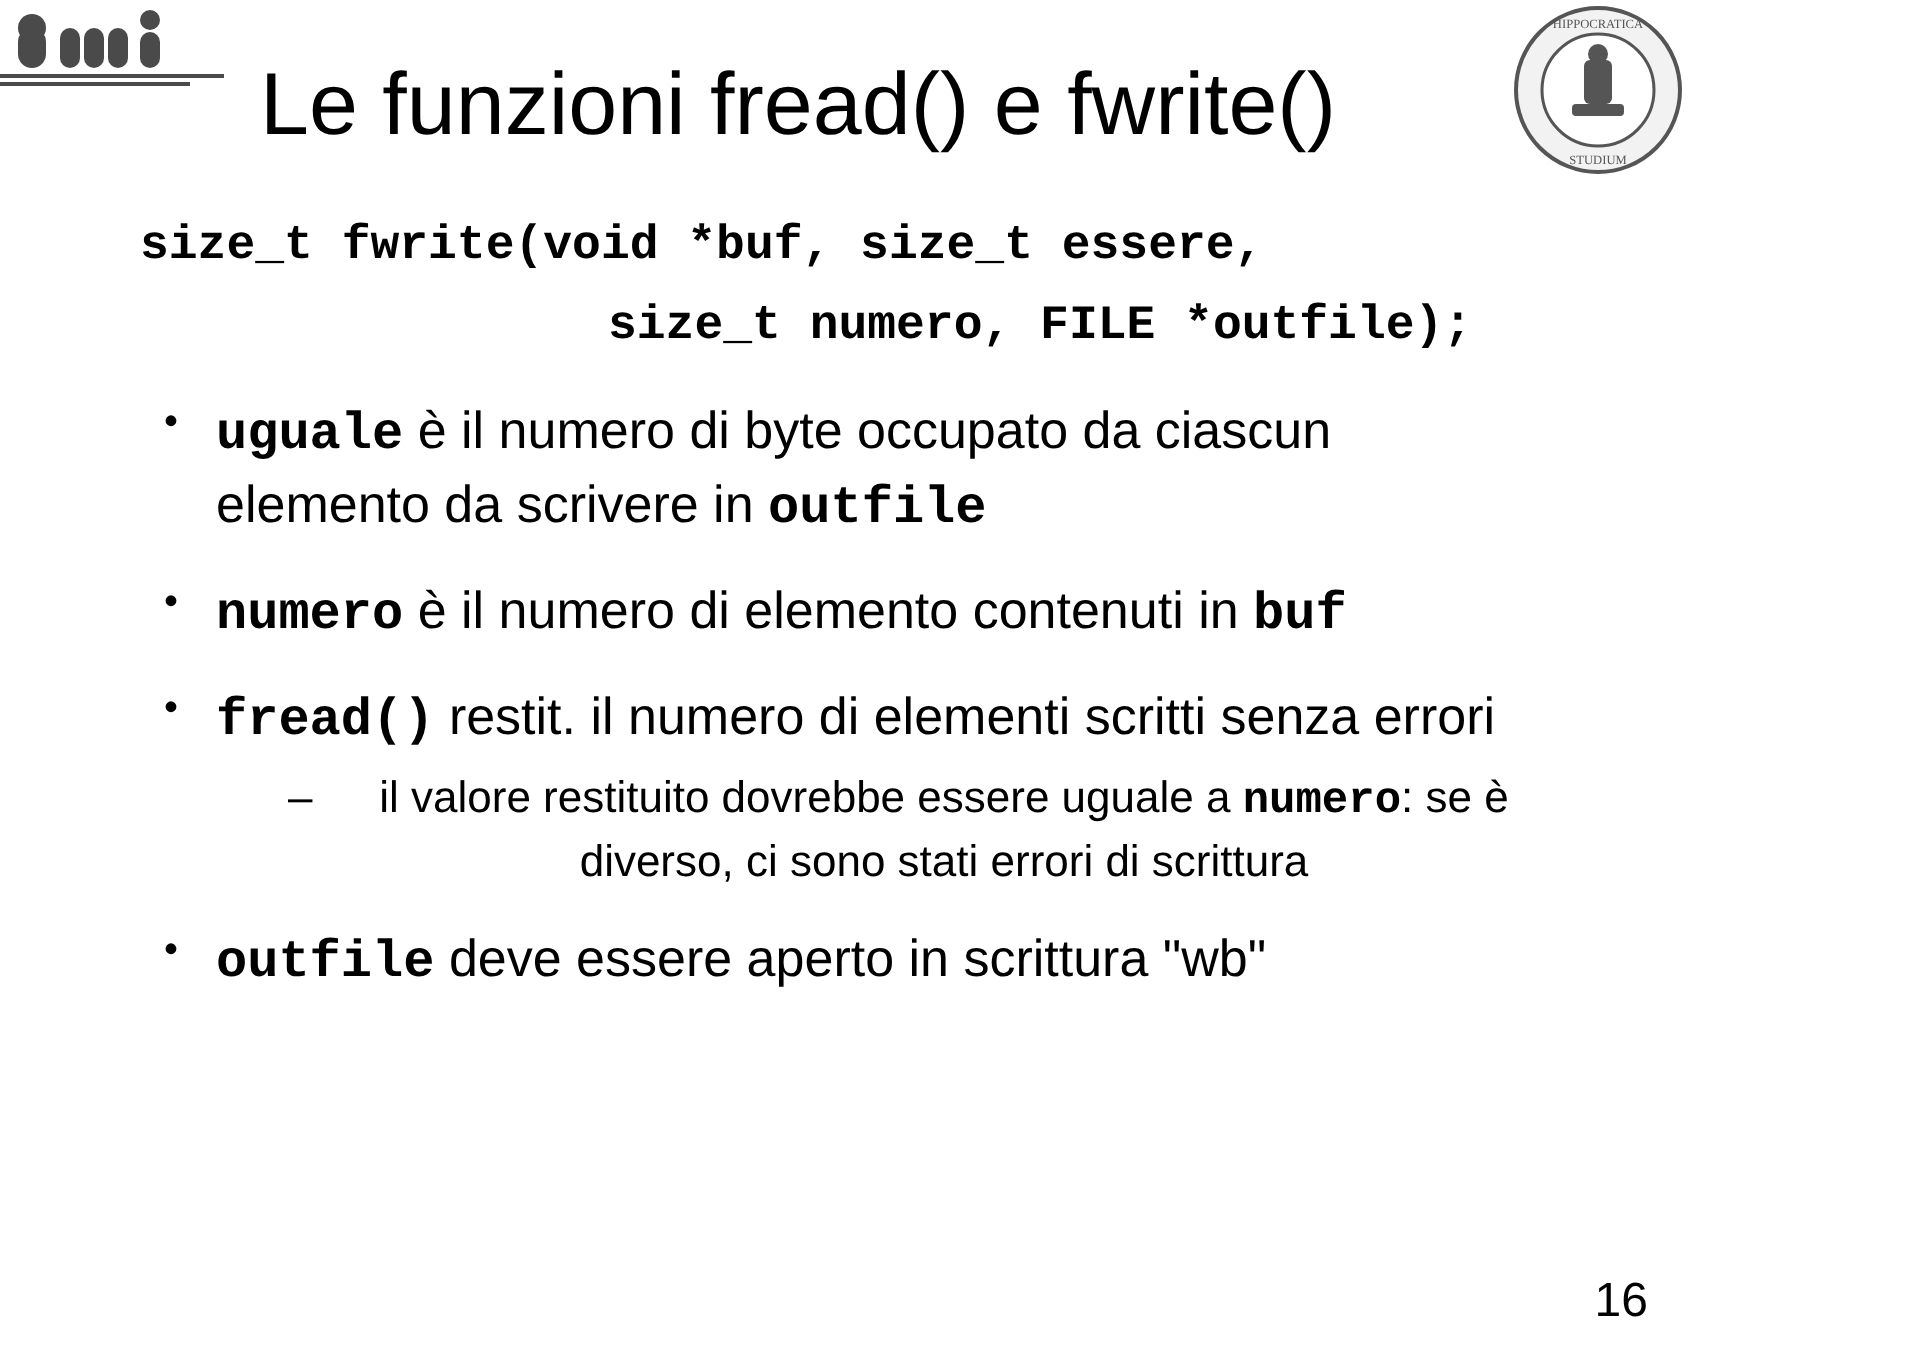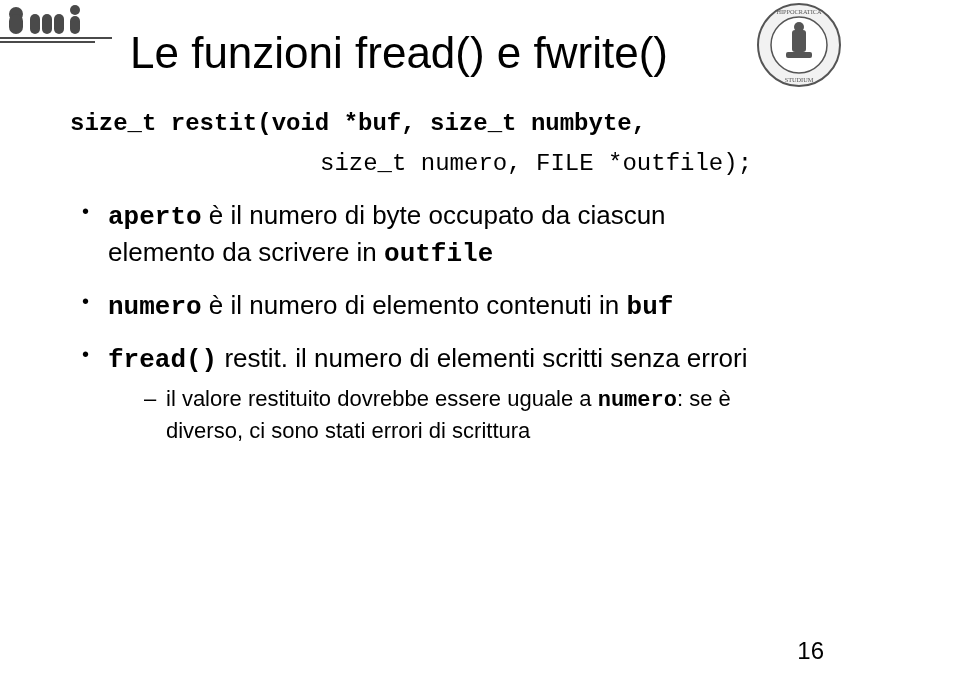--- a/index.html
+++ b/index.html
@@ -47,24 +47,24 @@
     font-family: "Courier New", Courier, monospace;
     font-weight: bold;
     font-size: 24px;
     position: absolute;
     left: 70px;
     top: 110px;
     white-space: pre;
   }
   .codeline2 {
     font-family: "Courier New", Courier, monospace;
-    font-weight: normal;
+    font-weight: bold;
     font-size: 24px;
     position: absolute;
-    left: 320px;
+    left: 304px;
     top: 150px;
     white-space: pre;
   }
   .bullets {
     position: absolute;
     left: 82px;
     top: 198px;
     right: 70px;
     font-size: 26px;
     line-height: 1.35;
@@ -79,20 +79,21 @@
     position: absolute;
     left: 0;
     top: 0;
     font-size: 20px;
   }
   .sub-bullet {
     position: relative;
     padding-left: 22px;
     margin: 6px 0 8px 36px;
     font-size: 22px;
+    text-align: center;
   }
   .sub-bullet::before {
     content: "–";
     position: absolute;
     left: 0;
     top: 0;
   }
   .mono {
     font-family: "Courier New", Courier, monospace;
     font-weight: bold;
@@ -139,38 +140,41 @@
       </g>
       <g font-family="serif" font-size="6.3" fill="#555">
         <text x="43" y="12" text-anchor="middle">HIPPOCRATICA</text>
         <text x="43" y="80" text-anchor="middle">STUDIUM</text>
       </g>
     </svg>
   </div>
 
   <div class="title">Le funzioni fread() e fwrite()</div>
 
-  <div class="codeline">size_t restit(void *buf, size_t numbyte,</div>
+  <div class="codeline">size_t fwrite(void *buf, size_t essere,</div>
   <div class="codeline2">size_t numero, FILE *outfile);</div>
 
   <div class="bullets">
 
     <div class="bullet">
-      <span class="mono">aperto</span><span> è il numero di byte occupato da ciascun elemento da scrivere in </span><span class="mono">outfile</span>
+      <span class="mono">uguale</span><span> è il numero di byte occupato da ciascun elemento da scrivere in </span><span class="mono">outfile</span>
     </div>
 
     <div class="bullet">
       <span class="mono">numero</span><span> è il numero di elemento contenuti in </span><span class="mono">buf</span>
     </div>
 
     <div class="bullet">
       <span class="mono">fread()</span><span> restit. il numero di elementi scritti senza errori</span>
       <div class="sub-bullet">
         <span>il valore restituito dovrebbe essere uguale a </span><span class="mono">numero</span><span>: se è diverso, ci sono stati errori di scrittura</span>
       </div>
     </div>
 
+    <div class="bullet">
+      <span class="mono">outfile</span><span> deve essere aperto in scrittura "wb"</span>
+    </div>
 
   </div>
 
   <div class="pagenum">16</div>
 
 </div>
 
 </body></html>

